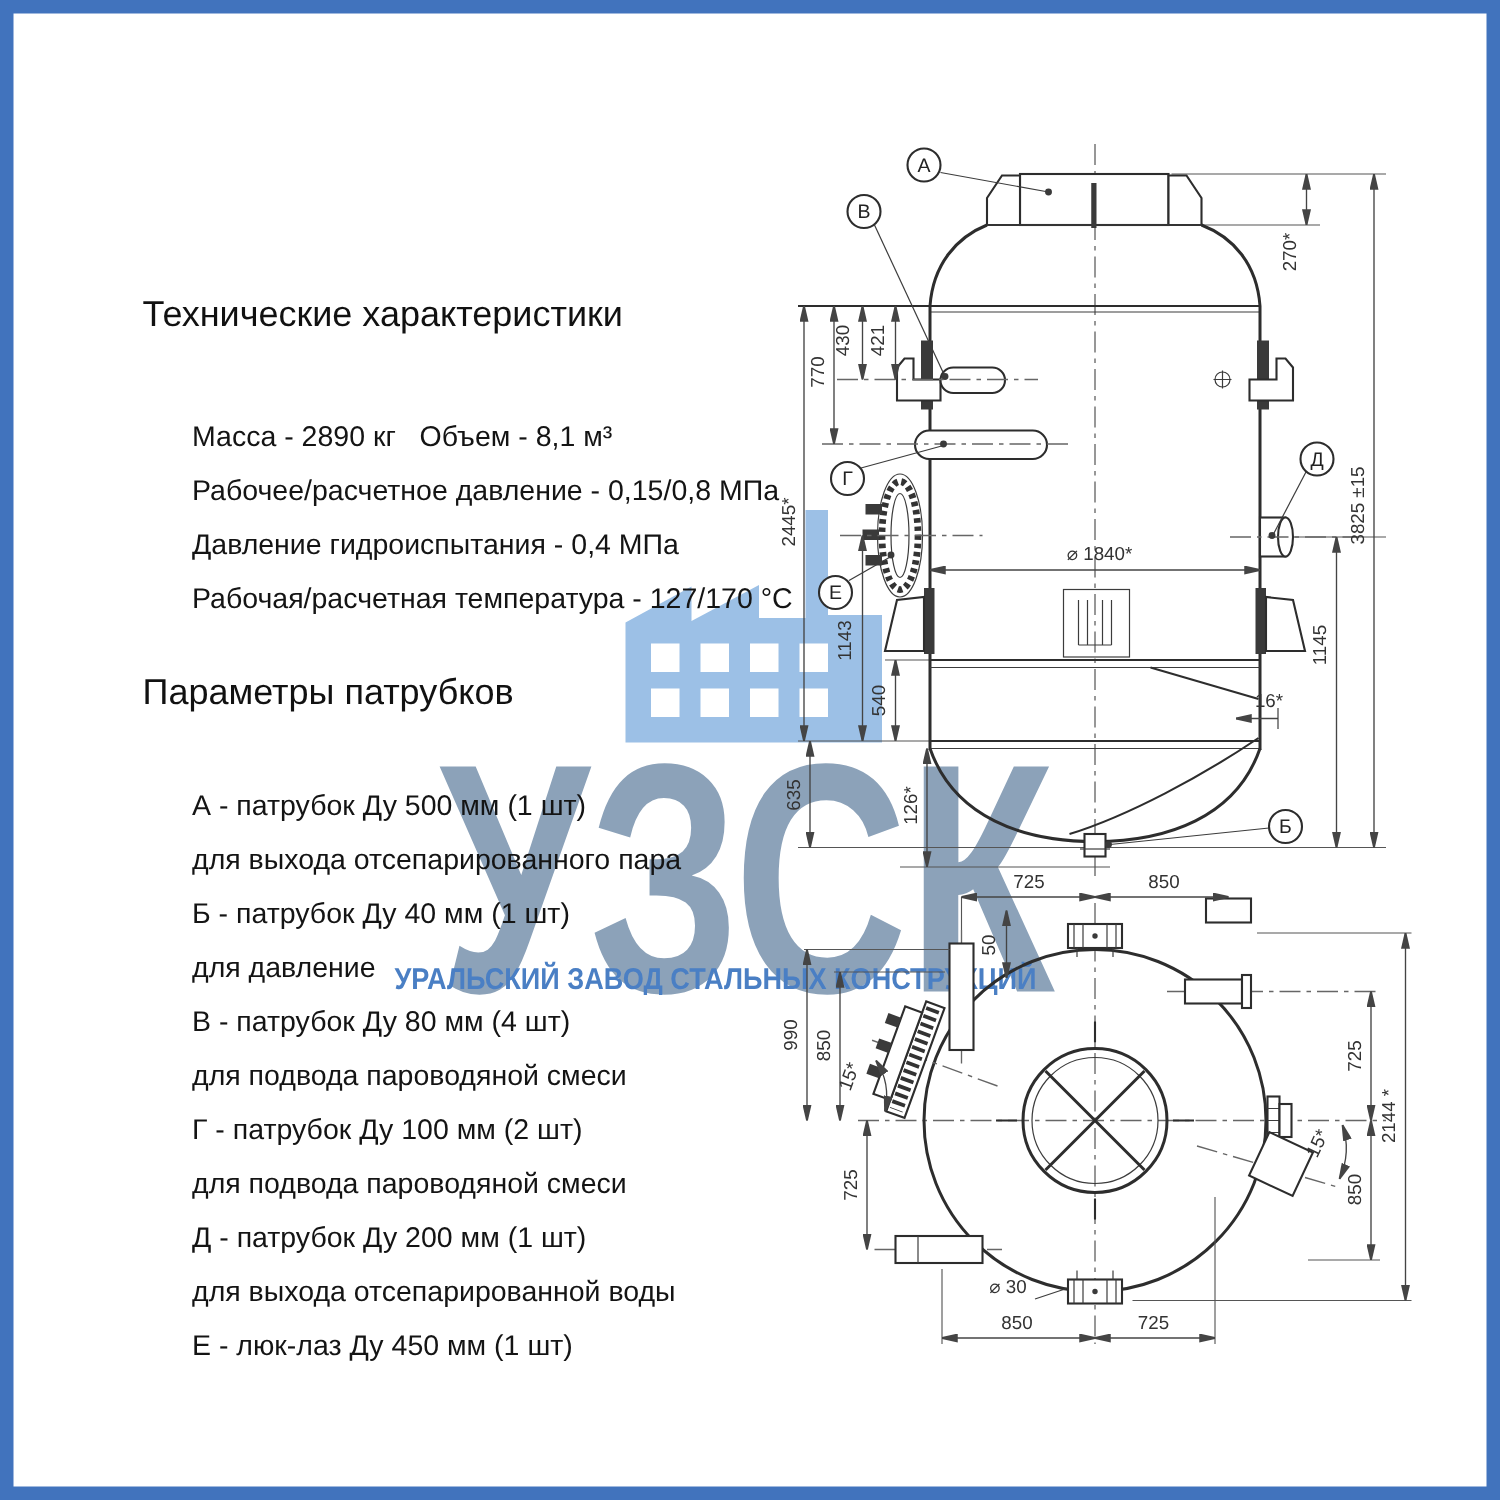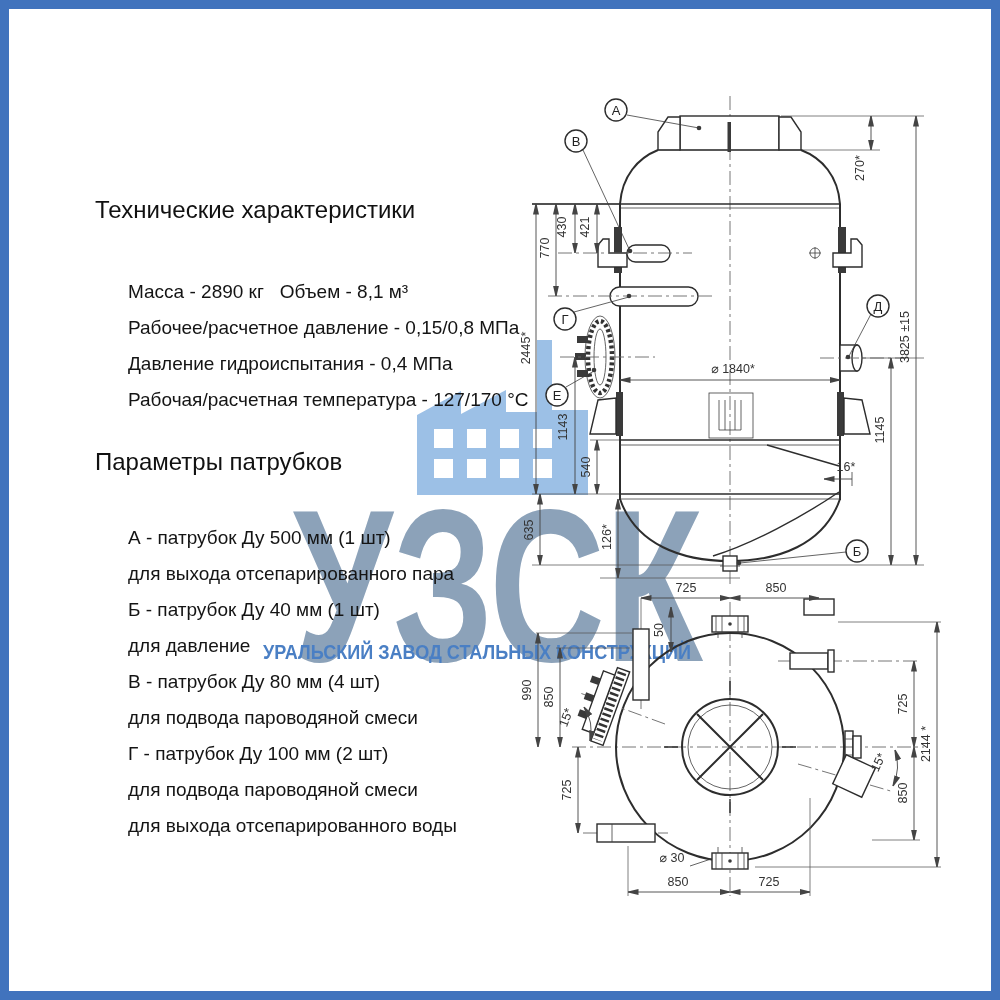--- a/index.html
+++ b/index.html
@@ -71,21 +71,23 @@
     <div class="h2" id="noz-heading">Параметры патрубков</div>
     <div class="lines" id="noz-lines">
       <div class="tline">А - патрубок Ду 500 мм (1 шт)</div>
       <div class="tline">для выхода отсепарированного пара</div>
       <div class="tline">Б - патрубок Ду 40 мм (1 шт)</div>
       <div class="tline">для давление</div>
       <div class="tline">В - патрубок Ду 80 мм (4 шт)</div>
       <div class="tline">для подвода пароводяной смеси</div>
       <div class="tline">Г - патрубок Ду 100 мм (2 шт)</div>
       <div class="tline">для подвода пароводяной смеси</div>
-      <div class="tline">для выхода отсепарированного воды</div>
+      <div class="tline">Д - патрубок Ду 200 мм (1 шт)</div>
+      <div class="tline">для выхода отсепарированной воды</div>
+      <div class="tline">Е - люк-лаз Ду 450 мм (1 шт)</div>
     </div>
   </div>
 
   <svg id="drawing" viewBox="0 0 1000 1000">
     <defs>
       <marker id="ar" viewBox="0 0 11 6" markerUnits="userSpaceOnUse" markerWidth="11" markerHeight="6" refX="10.5" refY="3" orient="auto-start-reverse">
         <path d="M0,2.4 L10.5,0 L10.5,6 L0,3.6 Z" fill="#444" transform="rotate(180 5.25 3)"></path>
       </marker>
     </defs>
 

